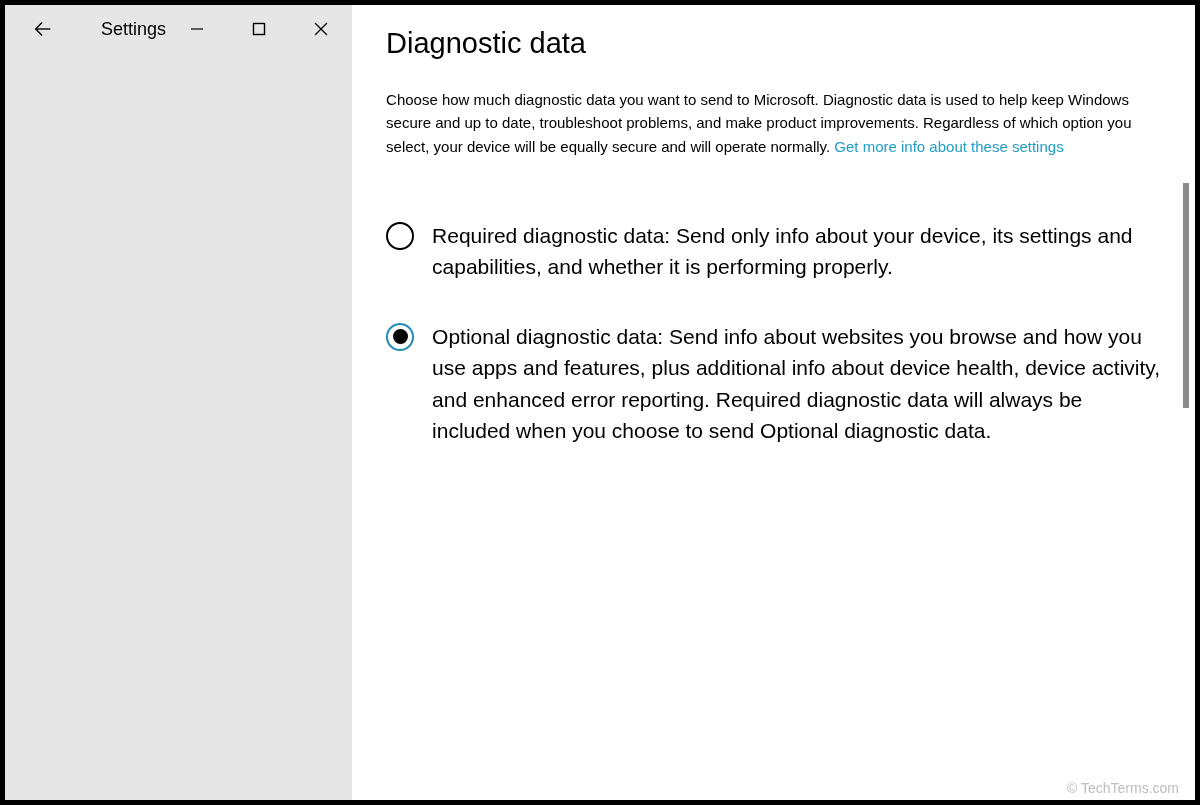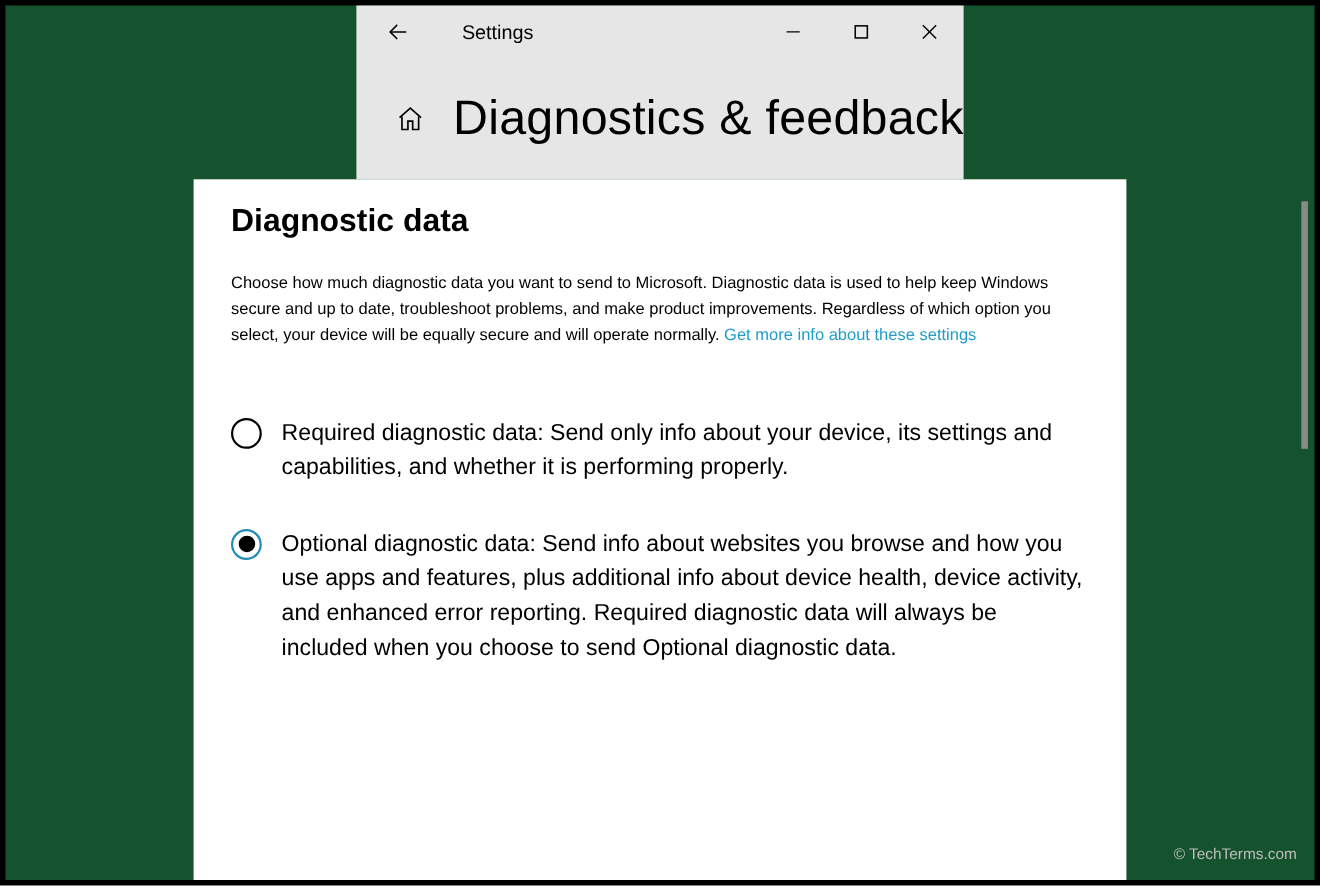--- a/index.html
+++ b/index.html
@@ -11,25 +11,24 @@
     body {
       width: 1200px;
       height: 805px;
       background: #000;
       padding: 5px;
       position: relative;
     }
     .window {
       width: 100%;
       height: 100%;
-      background: #14532d;
-      display: flex;
-      flex-direction: column;
+      background: #7f1d1d;
+      display: flex;
+      flex-direction: row;
       position: relative;
-      align-items: center;
     }
     .header-region {
       background: #e6e6e6;
     }
     .titlebar {
       display: flex;
       align-items: center;
       height: 48px;
       padding-left: 18px;
     }
@@ -81,21 +80,21 @@
       letter-spacing: 0.2px;
     }
     .content {
       flex: 1;
       background: #fff;
       padding: 22px 34px 0 34px;
       overflow: hidden;
     }
     .section-heading {
       font-size: 29px;
-      font-weight: 700;
+      font-weight: 400;
       color: #000;
       margin-bottom: 28px;
     }
     .body-text {
       font-size: 15px;
       font-weight: 400;
       color: #000;
       line-height: 1.55;
       max-width: 760px;
     }
@@ -144,21 +143,21 @@
       position: absolute;
       top: 178px;
       right: 6px;
       width: 6px;
       height: 225px;
       background: #8a8a8a;
       border-radius: 0;
     }
     .watermark {
       position: absolute;
-      bottom: 16px;
+      bottom: 4px;
       right: 16px;
       font-size: 14px;
       color: #bdbdbd;
     }
   </style>
 </head>
 <body>
 
 <div class="window">
   <div class="header-region">
@@ -183,29 +182,20 @@
         </div>
         <div class="wc-btn">
           <svg width="16" height="16" viewBox="0 0 16 16" stroke="#000" stroke-width="1.3">
             <line x1="2" y1="2" x2="14" y2="14"></line>
             <line x1="14" y1="2" x2="2" y2="14"></line>
           </svg>
         </div>
       </div>
     </div>
 
-    <div class="page-header">
-      <div class="home-icon-wrap">
-        <svg width="26" height="26" viewBox="0 0 24 24" fill="none" stroke="#000" stroke-width="1.4">
-          <path d="M3 11 L12 3 L21 11"></path>
-          <path d="M5 10 V21 H10 V14 H14 V21 H19 V10"></path>
-        </svg>
-      </div>
-      <div class="page-title">Diagnostics &amp; feedback</div>
-    </div>
   </div>
 
   <div class="content">
     <div class="section-heading">Diagnostic data</div>
 
     <div class="body-text">
       <span>Choose how much diagnostic data you want to send to Microsoft. Diagnostic data is used to help keep Windows secure and up to date, troubleshoot problems, and make product improvements. Regardless of which option you select, your device will be equally secure and will operate normally. </span><span class="link">Get more info about these settings</span>
     </div>
 
     <div class="options">

